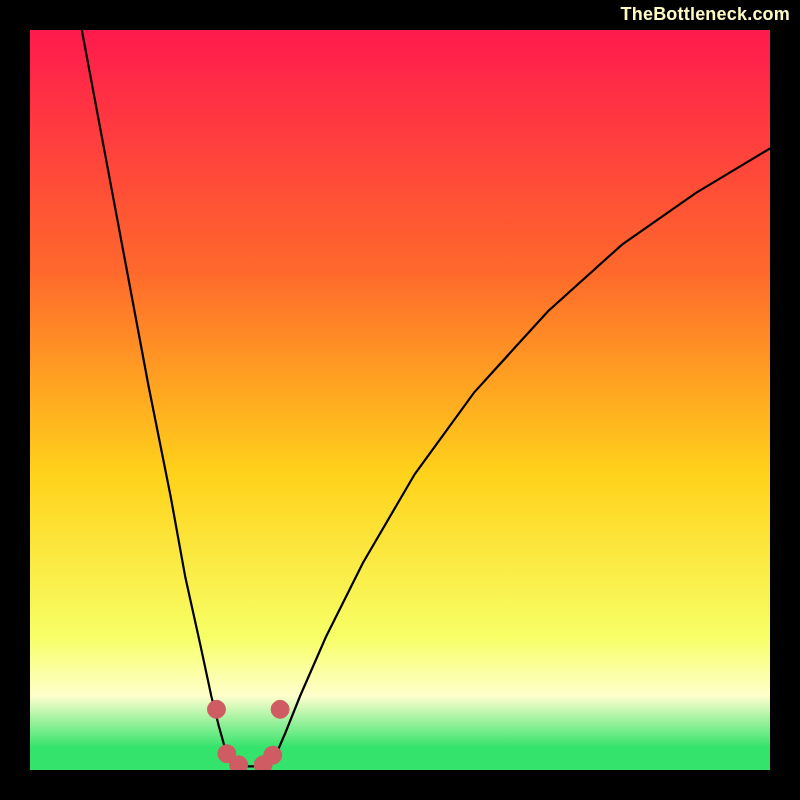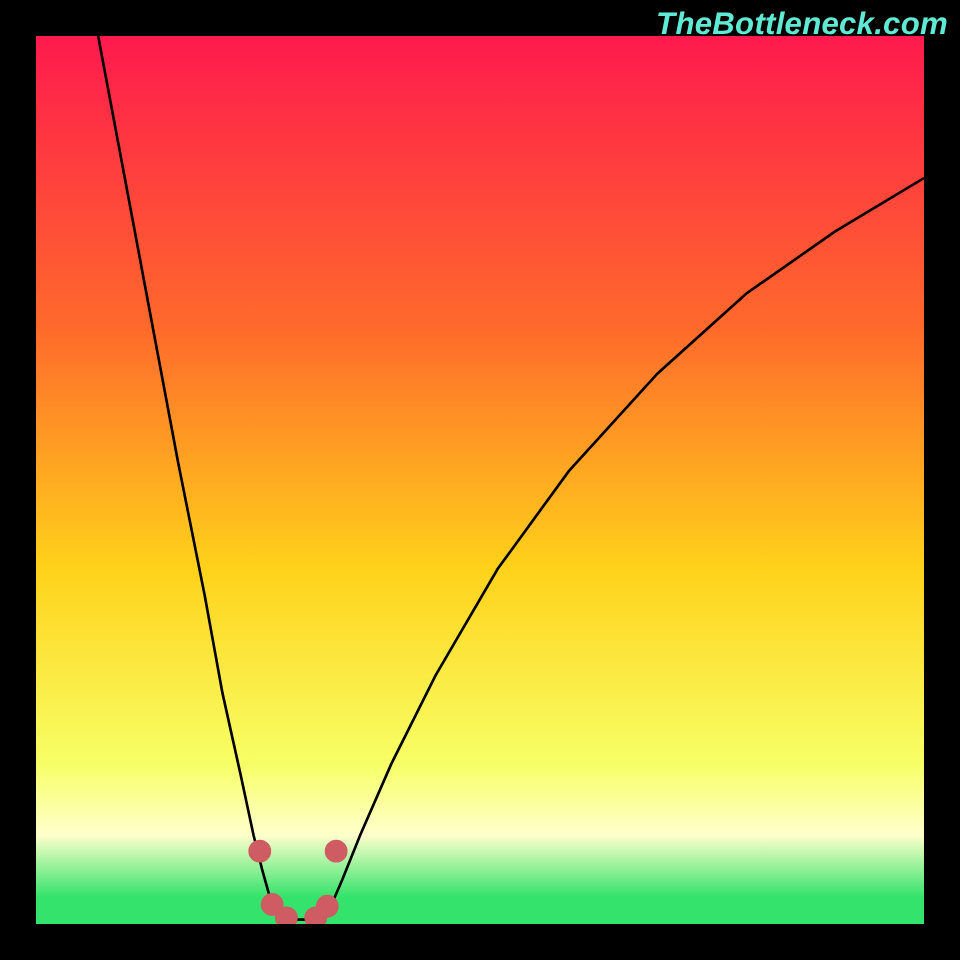--- a/index.html
+++ b/index.html
@@ -24,25 +24,24 @@
     top: 30px;
     width: 740px;
     height: 740px;
     overflow: hidden;
   }
   .watermark {
     position: absolute;
     top: 4px;
     right: 10px;
     font-family: Arial, Helvetica, sans-serif;
-    font-size: 26px;
+    font-size: 18px;
     font-weight: 600;
-    color: #5eead4;
+    color: #fef9c3;
     letter-spacing: 0.2px;
-    font-style: italic;
   }
   svg { display: block; }
 </style>
 </head>
 <body>
 
 <div class="frame">
   <div class="plot">
     <svg id="chart-svg" width="740" height="740" viewBox="0 0 740 740">
       <defs>

